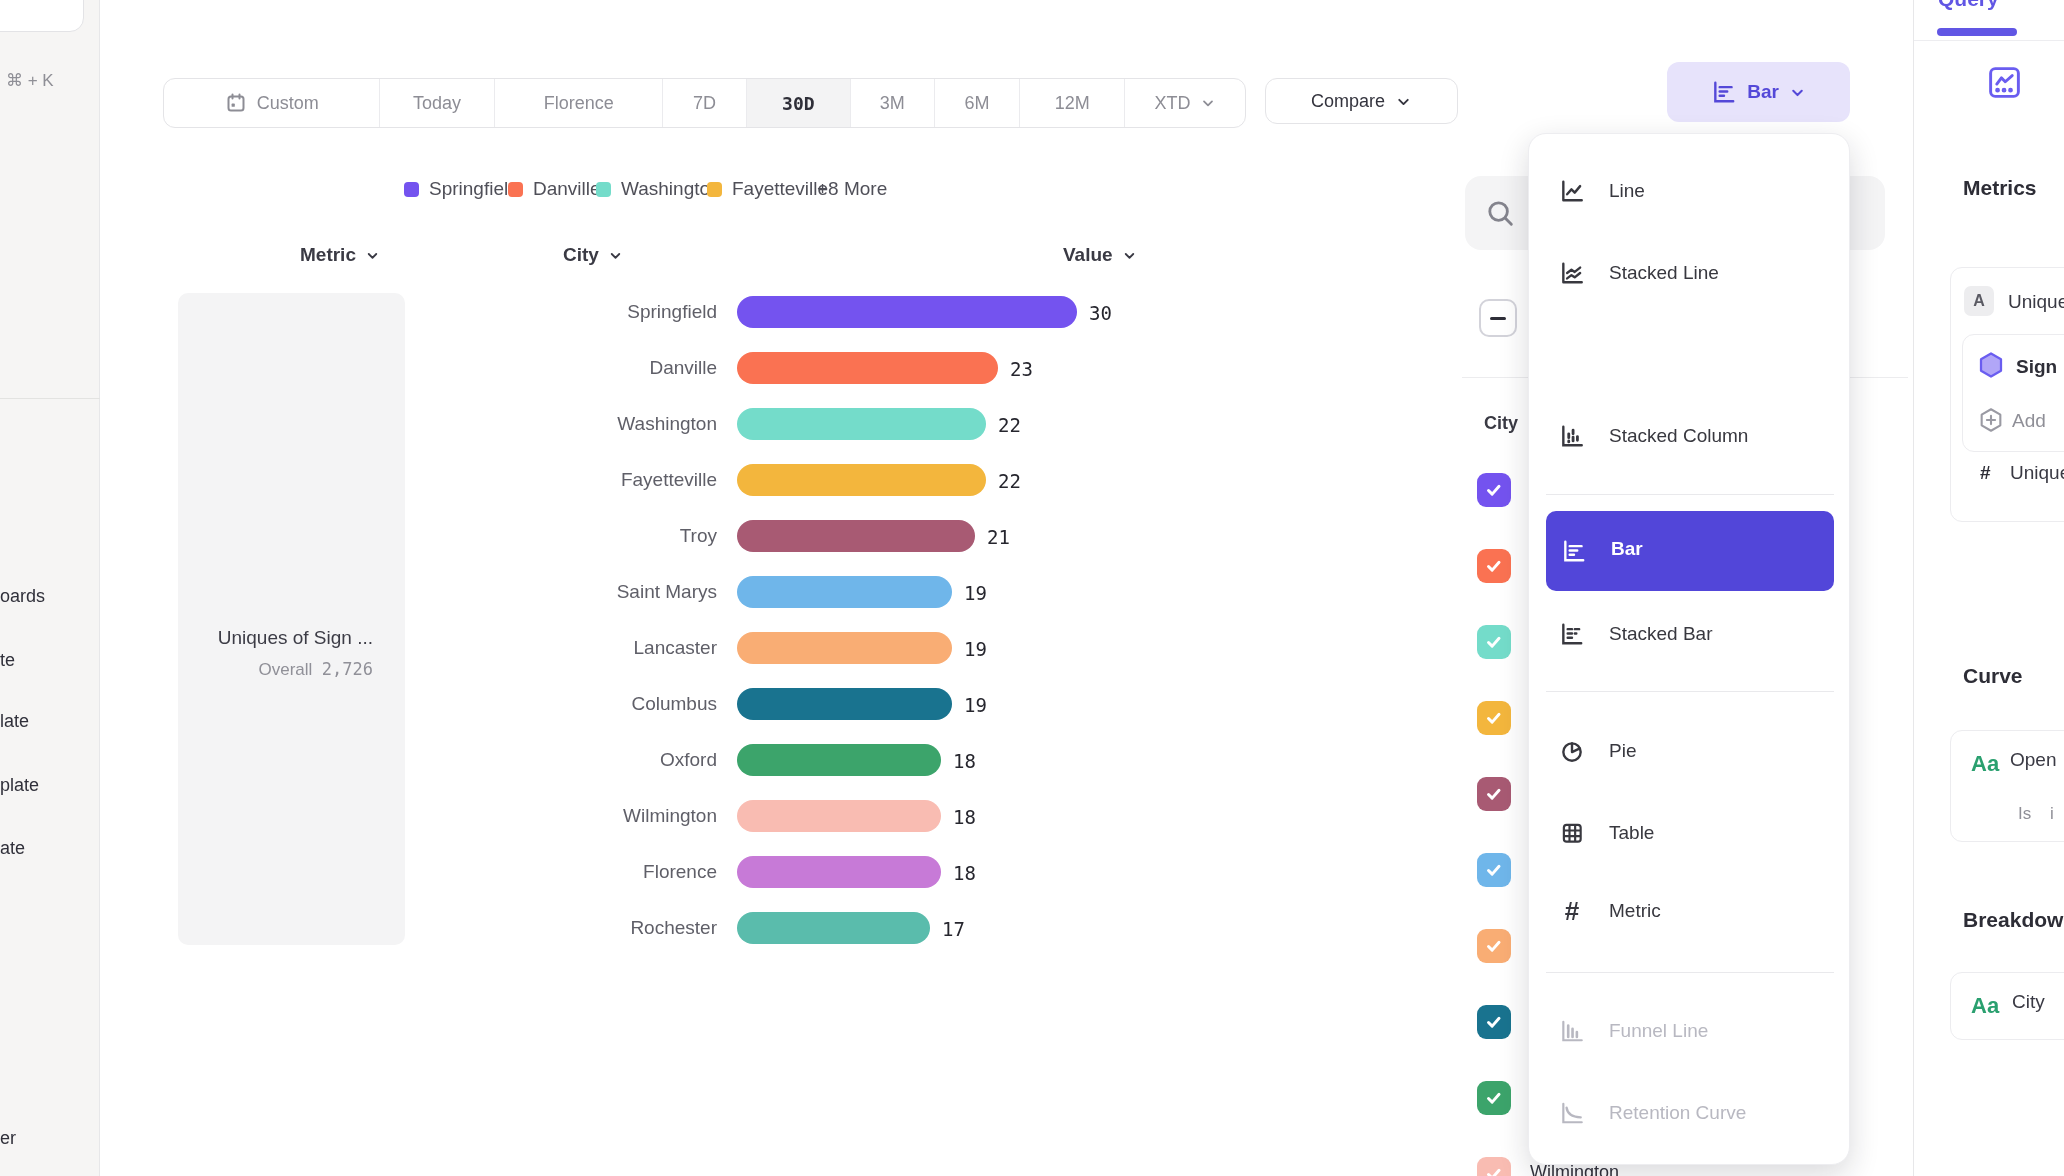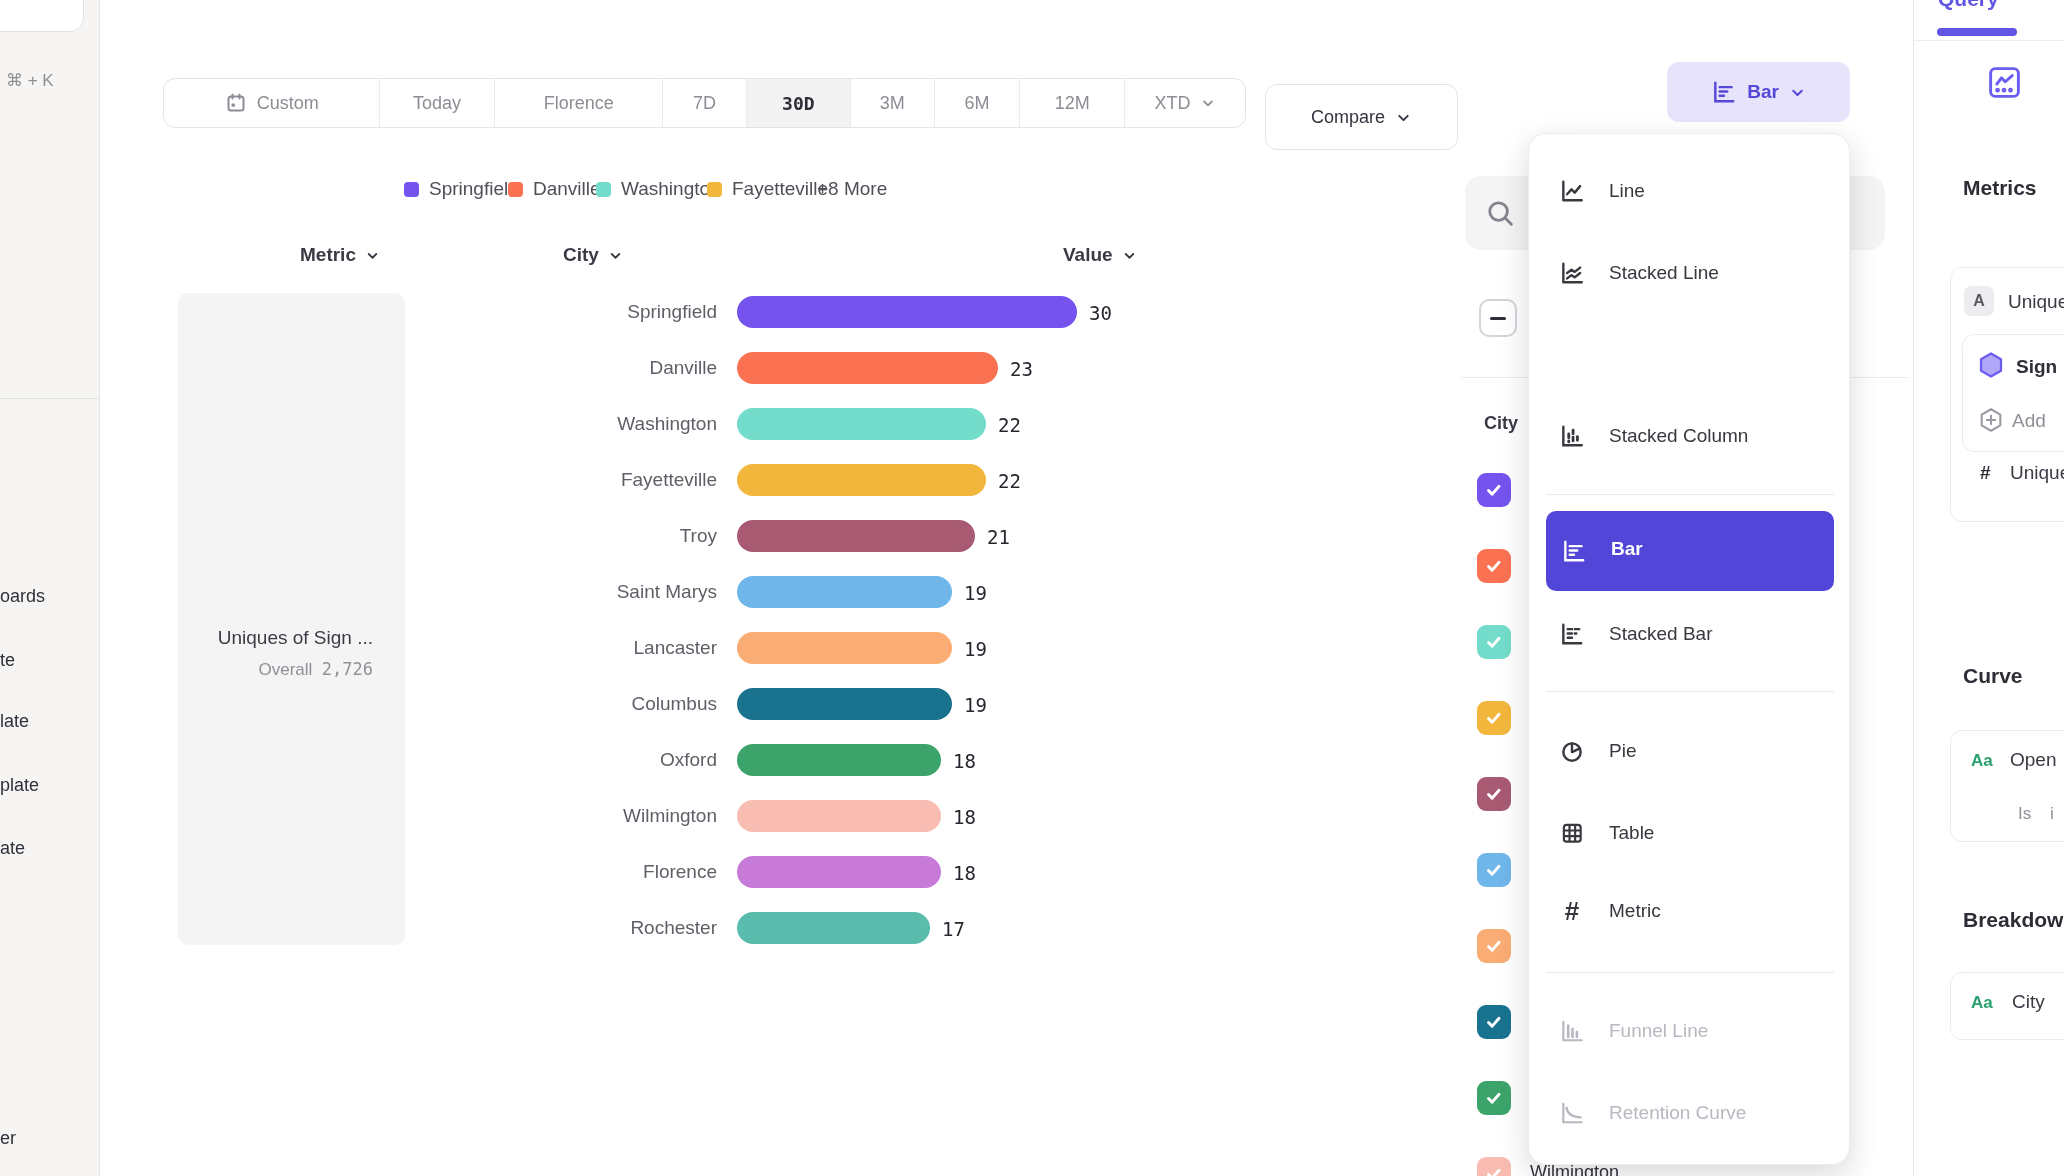--- a/index.html
+++ b/index.html
@@ -57,21 +57,21 @@
   .m-div { position:absolute; left:17px; width:288px; height:1px; background:#e9e9ec; }
 
   
   .rp-divider { left:1913px; top:0; width:1px; height:1176px; background:#e7e7e9; }
   .rp-tab { left:1938px; top:-13px; font-size:21px; font-weight:700; color:#6156e4; }
   .rp-underline { left:1937px; top:28px; width:80px; height:8px; border-radius:4px; background:#6156e4; }
   .rp-tabline { left:1914px; top:40px; width:150px; height:1px; background:#ededf0; }
   .rp-h { font-size:21px; font-weight:700; color:#2d2d36; white-space:nowrap; }
   .rp-card { background:#fff; border:1.5px solid #ececef; border-radius:12px; }
   .badge-a { left:1964px; top:286px; width:30px; height:30px; border-radius:7px; background:#ededef; display:flex; align-items:center; justify-content:center; font-size:16px; font-weight:600; color:#5a5a63; }
-  .aa { font-size:17px; font-weight:700; color:#2aa06f; }
+  .aa { font-size:22px; font-weight:700; color:#2aa06f; }
   .rp-txt { font-size:19px; font-weight:500; color:#3a3a44; white-space:nowrap; }
   .rp-gray { font-size:17px; color:#8f8f97; white-space:nowrap; }
   svg { display:block; }
 </style>
 </head>
 <body>
 
 <div id="stage">
 
   <div class="abs sidebar"></div>
@@ -105,21 +105,21 @@
     <div class="range-btn" style="width:105px">12M</div>
     <div class="range-btn" style="width:121px">
       <span>XTD</span>
       <span>
           <svg width="16" height="16" viewBox="0 0 20 20" fill="none" stroke="#8d8d95" stroke-width="2.2" stroke-linecap="round" stroke-linejoin="round">
             <polyline points="5,8 10,13 15,8"></polyline>
           </svg>
         </span>
     </div>
   </div>
-  <div class="abs pill-btn" style="left:1265px;top:84px;width:193px;height:66px">
+  <div class="abs pill-btn" style="left:1265px;top:78px;width:193px;height:46px">
     <span>Compare</span>
     <span>
         <svg width="17" height="17" viewBox="0 0 20 20" fill="none" stroke="#34343e" stroke-width="2.2" stroke-linecap="round" stroke-linejoin="round">
           <polyline points="5,8 10,13 15,8"></polyline>
         </svg>
       </span>
   </div>
 
   <div class="abs chart-type-pill">
     <span>

